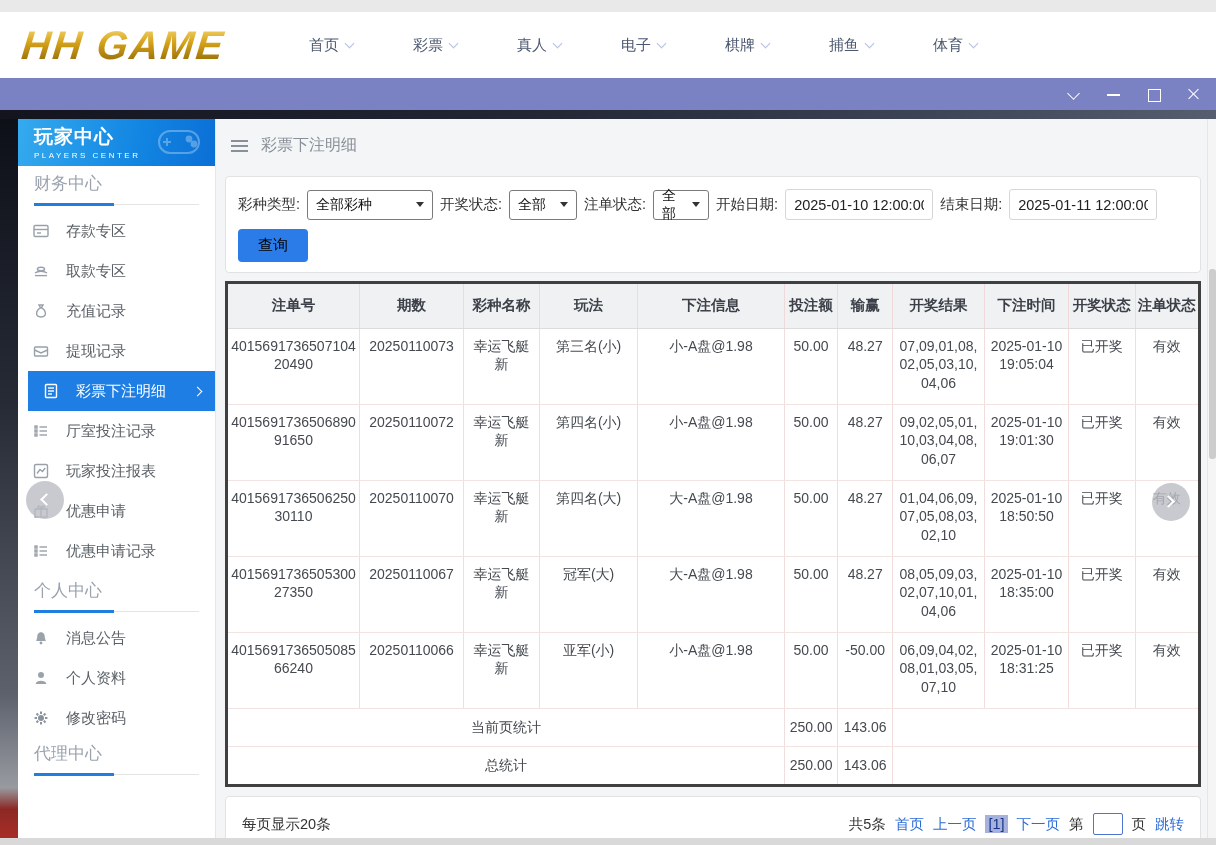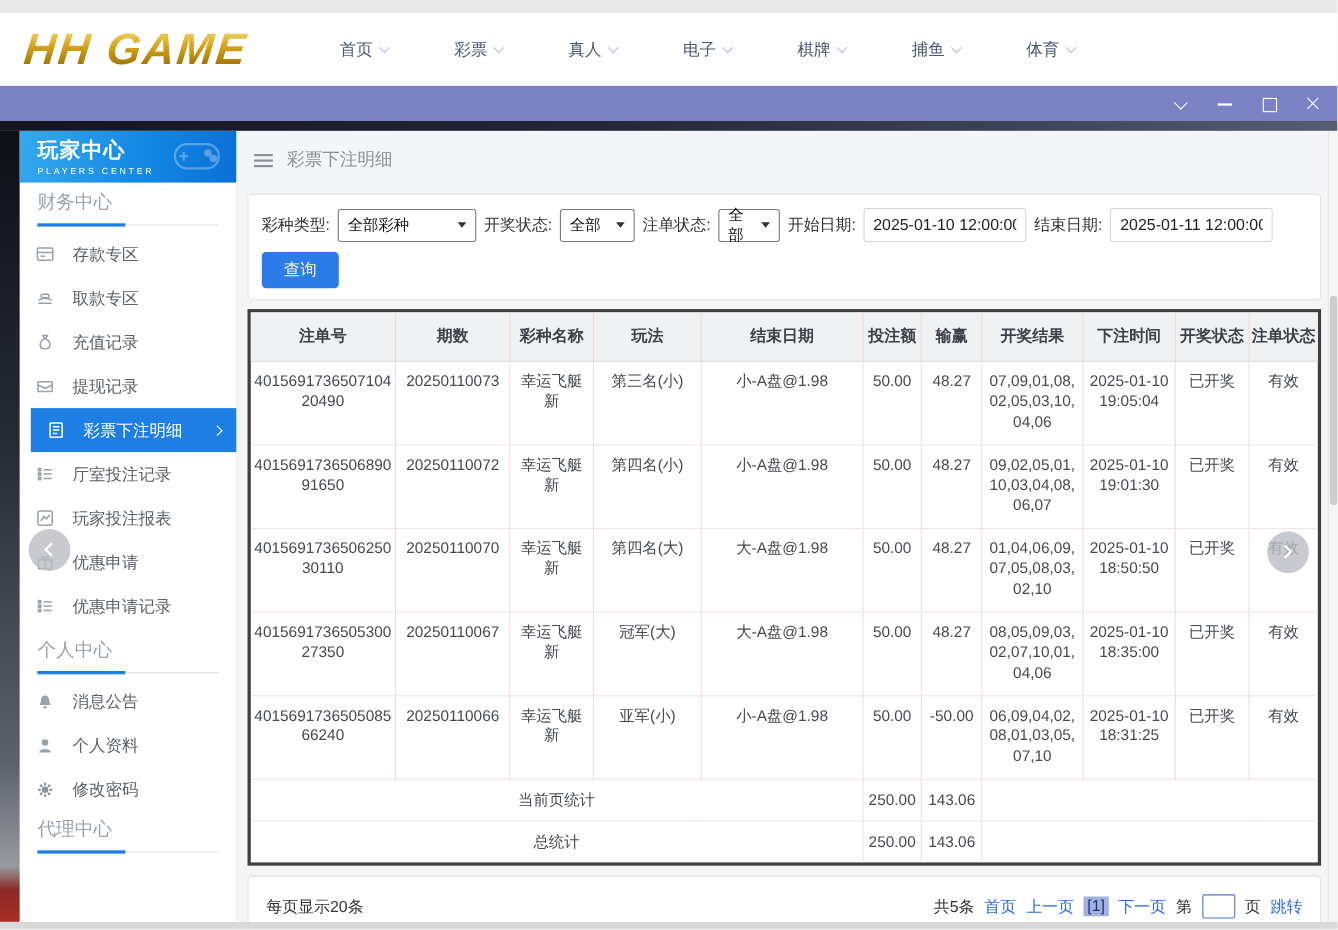--- a/index.html
+++ b/index.html
@@ -64,21 +64,21 @@
   .hamburger::before { content:""; position:absolute; left:0; top:3px; width:100%; border-top:2px solid #8a9098; }
 
   .card { background:#fff; border:1px solid #e2e2e2; border-radius:4px; }
   .filter-card { padding:12px 12px 10px 12px; margin-bottom:8px; }
   .filter-row { display:flex; align-items:center; gap:7px; flex-wrap:nowrap; font-size:14.5px; color:#333; }
   .fake-select { border:1px solid #7a7a7a; border-radius:3px; background:#fff; height:30px;
                  display:flex; align-items:center; justify-content:space-between; padding:0 8px; cursor:pointer; font-size:14px; color:#111; }
   .fs-caret { width:0; height:0; border-left:4.5px solid transparent; border-right:4.5px solid transparent; border-top:5.5px solid #333; margin-left:10px; }
   .date-input { height:31px; border:1px solid #d6d6d6; border-radius:3px; font-size:14.5px; color:#222;
                 padding:0 8px; width:148px; font-family:inherit; }
-  .btn-query { margin-top:9px; background:#2b7ce9; color:#fef9c3; border:none; border-radius:4px;
+  .btn-query { margin-top:9px; background:#2b7ce9; color:#000000; border:none; border-radius:4px;
                font-size:15px; padding:7px 20px; cursor:pointer; font-family:inherit; }
 
   
   .table-card { border:3px solid #404040; border-radius:0; background:#fff; margin-bottom:9px; }
   table { width:100%; border-collapse:collapse; table-layout:fixed; }
   th { background:#f0f1f3; font-size:14.5px; font-weight:bold; color:#3c4048; height:44px;
        border-right:1px solid #efd9d9; border-bottom:1px solid #dcdcdc; padding:2px; }
   td { font-size:14px; color:#454a50; text-align:center; vertical-align:top; padding:8px 3px 4px 3px;
        border-right:1px solid #f2dcdc; border-bottom:1px solid #f3e4e4; word-break:break-all; line-height:1.35; }
   tr.data-row td { height:76px; }
@@ -341,21 +341,21 @@
             <col style="width:83px">
               <col style="width:66px">
               <col style="width:62px">
           </colgroup>
           <thead>
             <tr>
               <th>注单号</th>
               <th>期数</th>
               <th>彩种名称</th>
               <th>玩法</th>
-              <th>结束日期</th>
+              <th>下注信息</th>
               <th>投注额</th>
               <th>输赢</th>
               <th>开奖结果</th>
               <th>下注时间</th>
               <th>开奖状态</th>
               <th>注单状态</th>
             </tr>
           </thead>
           <tbody>
             <tr class="data-row">

